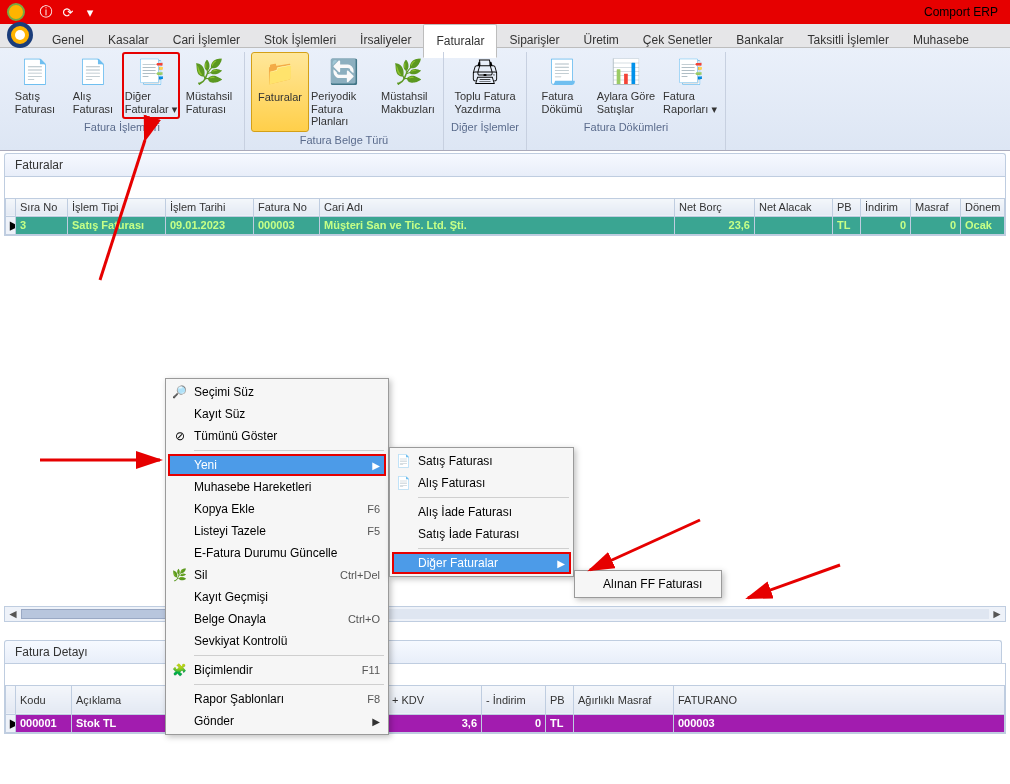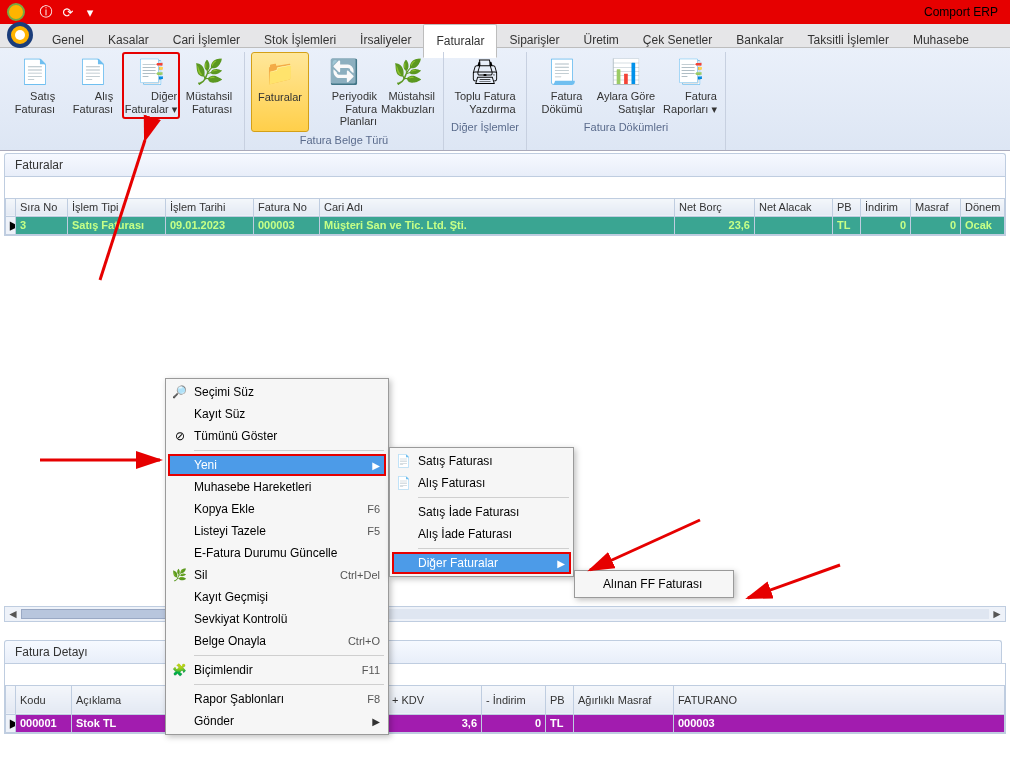--- a/index.html
+++ b/index.html
@@ -22,21 +22,21 @@
   
   .ribbon { background: linear-gradient(#eaf0fa,#dde6f4); border-bottom:1px solid #aab; padding: 4px 6px 0 6px; display:flex; }
   .ribbon-group { display:flex; flex-direction:column; align-items:stretch; border-right:1px solid #c7d0e0; padding: 0 6px; }
   .ribbon-group:first-child { padding-left:0; }
   .ribbon-buttons { display:flex; gap:0; }
   .ribbon-btn { width: 58px; display:flex; flex-direction:column; align-items:center; padding:4px 2px; cursor:pointer; border-radius:3px; }
   .ribbon-btn.wide { width: 70px; }
   .ribbon-btn.highlighted { outline:2px solid #e60000; outline-offset:-2px; }
   .ribbon-btn.selected { background: linear-gradient(#ffe79a,#ffcf4a); border:1px solid #d4a017; }
   .ribbon-btn .icon { width:32px; height:32px; display:flex; align-items:center; justify-content:center; font-size:24px; }
-  .ribbon-btn .label { text-align:right; line-height:1.15; color:#333; margin-top:2px; font-size:11px; }
+  .ribbon-btn .label { text-align:left; line-height:1.15; color:#333; margin-top:2px; font-size:11px; }
   .ribbon-group .group-label { text-align:center; color:#5a6b8c; font-size:11px; padding:2px 0 4px; }
 
   
   .panel-header { margin:2px 4px 0 4px; border:1px solid #bfcde0; border-bottom:none; background:linear-gradient(#f6f9ff,#e8eef9); padding:4px 10px; font-size:12px; color:#333; border-radius:3px 3px 0 0; }
 
   
   .grid-wrap { margin:0 4px; border:1px solid #bfcde0; }
   table.grid { width:100%; border-collapse:collapse; table-layout:fixed;margin-top:21px; }
   table.grid th { background: linear-gradient(#f4f7fb,#e3e9f3); border:1px solid #bfcde0; font-weight:normal; text-align:left; padding:2px 4px; color:#333; font-size:11px; height:18px; }
   table.grid td { border:1px solid #bfcde0; padding:2px 4px; font-size:11px; height:18px; overflow:hidden; white-space:nowrap; }
@@ -64,21 +64,21 @@
   .context-menu .item .shortcut { margin-left:auto; color:#555; font-size:11px; }
   .context-menu .item .sub-arrow { margin-left:auto; font-size:10px; color:#333; }
   .context-menu .sep { height:1px; background:#cfcfcf; margin:3px 2px 3px 26px; }
   .context-menu .item.highlight { background:#4c9be8; color:#fff; outline:2px solid #e60000; outline-offset:-2px; }
   .context-menu .item.highlight .sub-arrow { color:#fff; }
 
   .cm2 { left:389px; top:447px; width:185px; }
   .cm2 .item.highlight2 { background:#4c9be8; color:#fff; outline:2px solid #e60000; outline-offset:-2px; }
   .cm2 .item.highlight2 .sub-arrow { color:#fff; }
 
-  .cm3 { left:574px; top:570px; width:160px; }
+  .cm3 { left:574px; top:570px; width:148px; }
   .cm3 .item.highlight2 { background:#d6e7f8; outline:2px solid #e60000; outline-offset:-2px; }
 
   
   svg.arrows { position:absolute; top:0; left:0; width:1010px; height:784px; pointer-events:none; }
 
   
   .mid-space { height:370px; }
 
 </style>
 </head>
@@ -134,20 +134,21 @@
         </div>
         <div class="ribbon-btn highlighted">
           <div class="icon">📑</div>
           <div class="label">Diğer<br>Faturalar ▾</div>
         </div>
         <div class="ribbon-btn">
           <div class="icon">🌿</div>
           <div class="label">Müstahsil<br>Faturası</div>
         </div>
       </div>
+      <div class="group-label">Fatura İşlemleri</div>
     </div>
     <div class="ribbon-group">
       <div class="ribbon-buttons">
         <div class="ribbon-btn selected">
           <div class="icon">📁</div>
           <div class="label">Faturalar</div>
         </div>
         <div class="ribbon-btn wide">
           <div class="icon">🔄</div>
           <div class="label">Periyodik<br>Fatura Planları</div>
@@ -331,25 +332,25 @@
     </div>
     <div class="item">
       <span class="ic">🌿</span>
       <span>Sil</span>
       <span class="shortcut">Ctrl+Del</span>
     </div>
     <div class="item">
       <span>Kayıt Geçmişi</span>
     </div>
     <div class="item">
-      <span>Sevkiyat Kontrolü</span>
-    </div>
-    <div class="item">
       <span>Belge Onayla</span>
       <span class="shortcut">Ctrl+O</span>
+    </div>
+    <div class="item">
+      <span>Sevkiyat Kontrolü</span>
     </div>
     <div class="sep"></div>
     <div class="item">
       <span class="ic">🧩</span>
       <span>Biçimlendir</span>
       <span class="shortcut">F11</span>
     </div>
     <div class="sep"></div>
     <div class="item">
       <span>Rapor Şablonları</span>
@@ -364,24 +365,24 @@
     <div class="item">
       <span class="ic">📄</span>
       <span>Satış Faturası</span>
     </div>
     <div class="item">
       <span class="ic">📄</span>
       <span>Alış Faturası</span>
     </div>
     <div class="sep"></div>
     <div class="item">
+      <span>Alış İade Faturası</span>
+    </div>
+    <div class="item">
       <span>Satış İade Faturası</span>
-    </div>
-    <div class="item">
-      <span>Alış İade Faturası</span>
     </div>
     <div class="sep"></div>
     <div class="item highlight2">
       <span>Diğer Faturalar</span>
       <span class="sub-arrow">▶</span>
     </div>
   </div>
 <div class="context-menu cm3" id="cm3">
     <div class="item">
       <span>Alınan FF Faturası</span>

